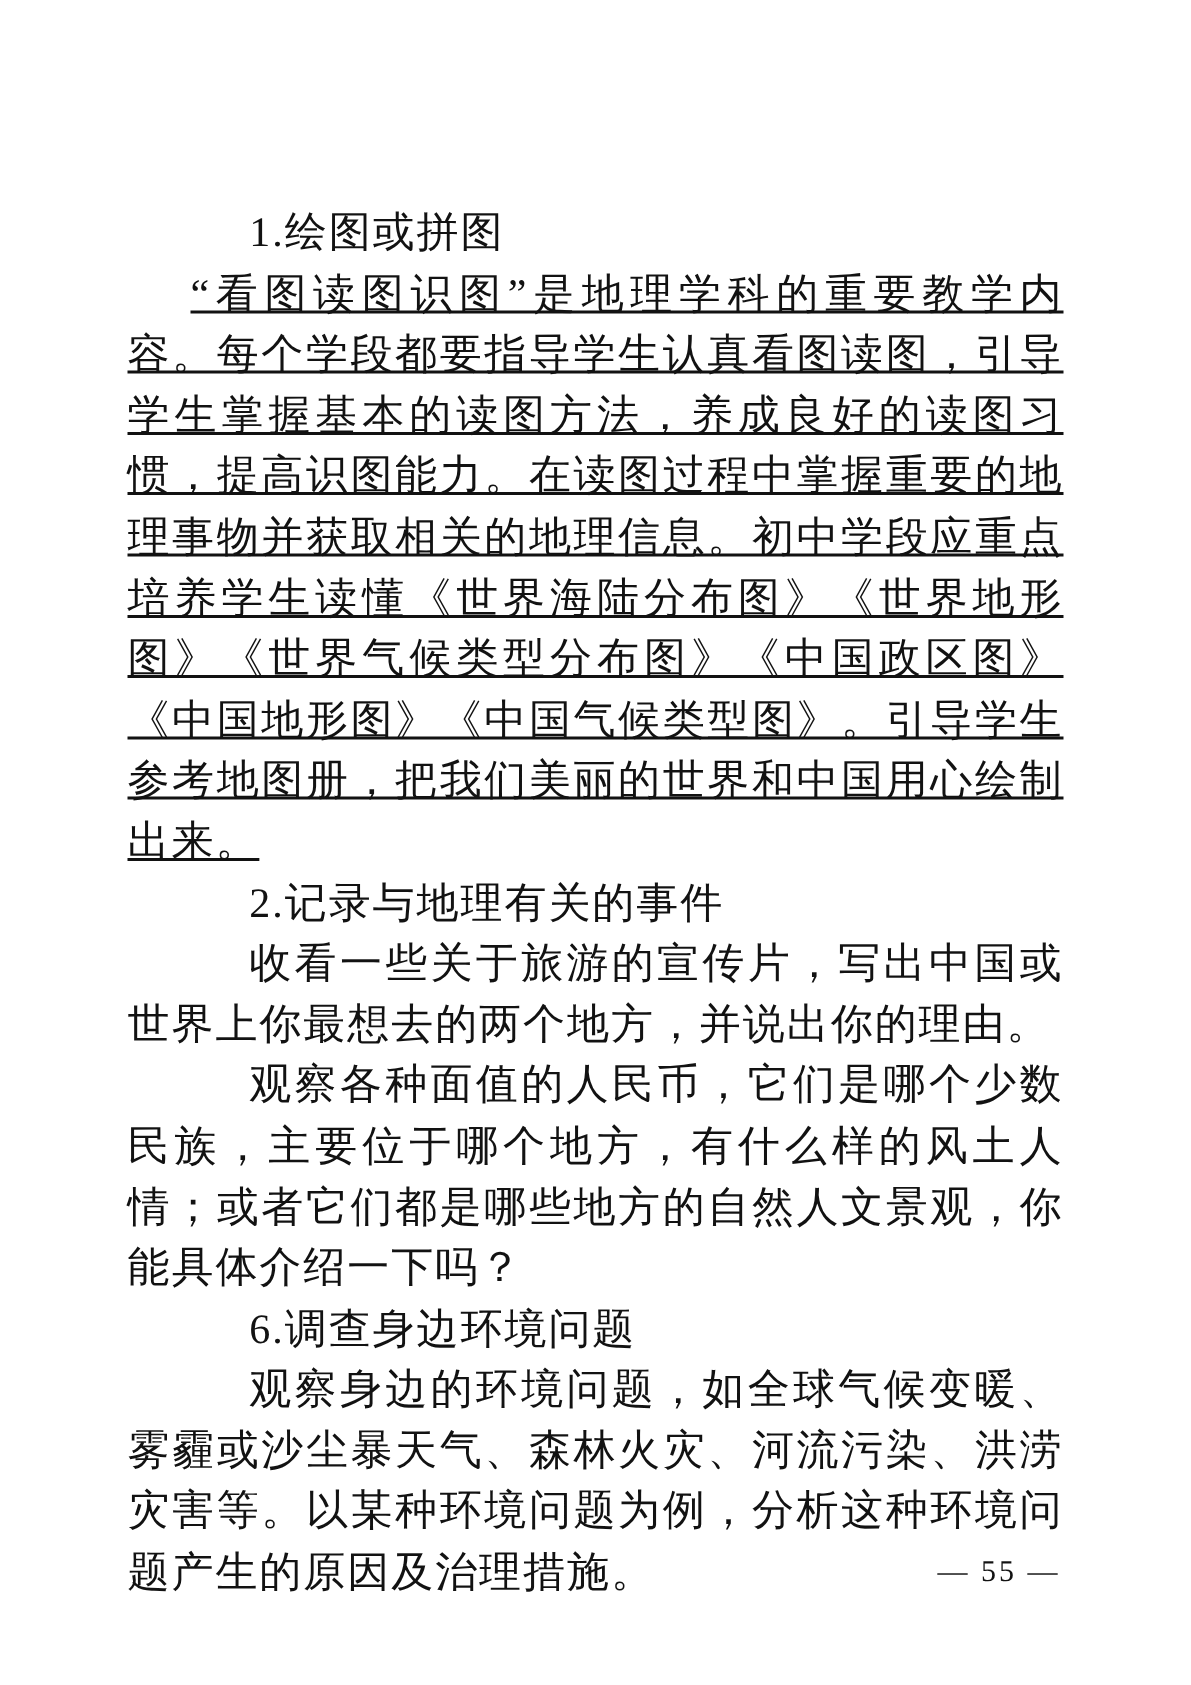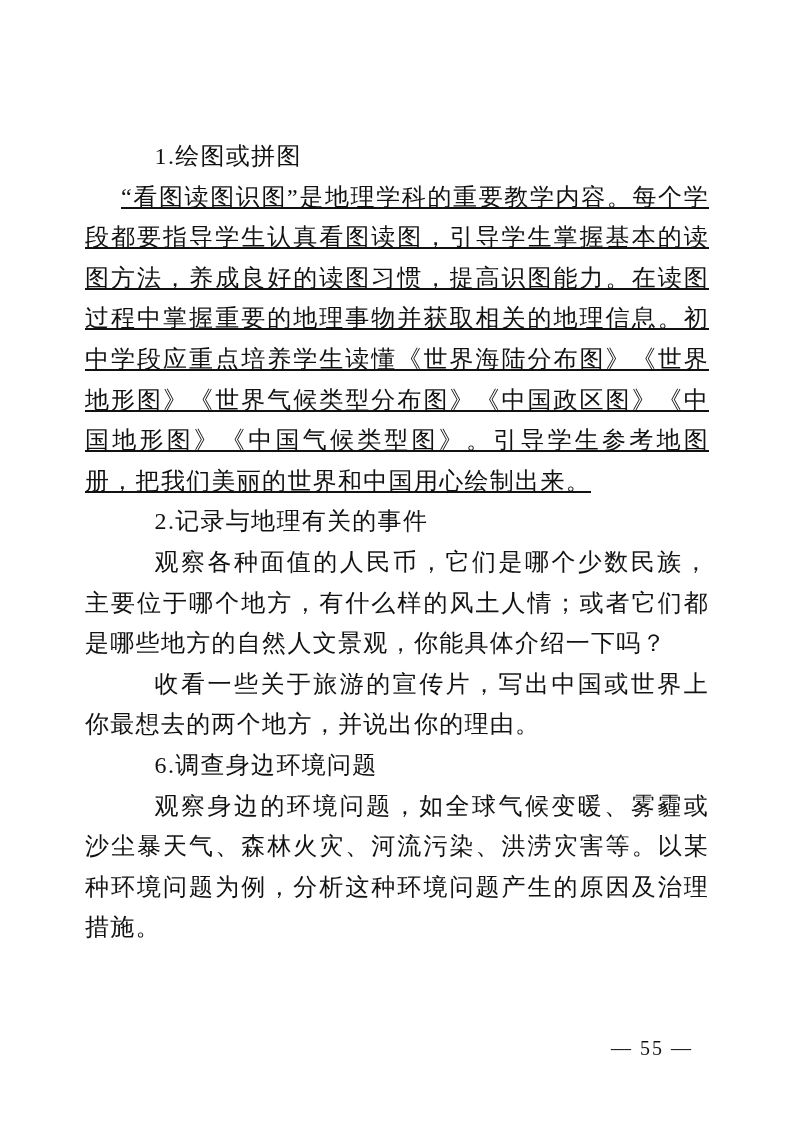--- a/index.html
+++ b/index.html
@@ -17,59 +17,59 @@
     color: #121212;
   }
   .text-block {
     position: absolute;
     left: 85px;
     top: 136px;
     width: 624px;
   }
   .para {
     margin: 0;
-    font-size: 24px;
+    font-size: 28px;
     line-height: 40.6px;
     letter-spacing: 1.3px;
     color: #121212;
     word-break: break-all;
   }
   .body-para {
     text-align: justify;
     text-justify: inter-character;
     text-indent: 2.9em;
   }
   .quote-start {
     text-indent: 1.5em;
     text-decoration: underline;
   }
   .heading-para {
     text-align: left;
     text-indent: 2.9em;
   }
   .footer {
     position: absolute;
-    right: 101px;
+    right: 87px;
     top: 1036px;
     font-size: 20px;
     line-height: 24px;
     letter-spacing: 2px;
     color: #121212;
   }
 </style>
 </head>
 <body>
 
 <div class="page">
   <div class="text-block">
     <p class="para heading-para">1.绘图或拼图</p>
     <p class="para body-para quote-start">“看图读图识图”是地理学科的重要教学内容。每个学段都要指导学生认真看图读图，引导学生掌握基本的读图方法，养成良好的读图习惯，提高识图能力。在读图过程中掌握重要的地理事物并获取相关的地理信息。初中学段应重点培养学生读懂《世界海陆分布图》《世界地形图》《世界气候类型分布图》《中国政区图》《中国地形图》《中国气候类型图》。引导学生参考地图册，把我们美丽的世界和中国用心绘制出来。</p>
     <p class="para heading-para">2.记录与地理有关的事件</p>
+    <p class="para body-para">收看一些关于旅游的宣传片，写出中国或世界上你最想去的两个地方，并说出你的理由。</p>
     <p class="para body-para">观察各种面值的人民币，它们是哪个少数民族，主要位于哪个地方，有什么样的风土人情；或者它们都是哪些地方的自然人文景观，你能具体介绍一下吗？</p>
-    <p class="para body-para">收看一些关于旅游的宣传片，写出中国或世界上你最想去的两个地方，并说出你的理由。</p>
     <p class="para heading-para">6.调查身边环境问题</p>
     <p class="para body-para">观察身边的环境问题，如全球气候变暖、雾霾或沙尘暴天气、森林火灾、河流污染、洪涝灾害等。以某种环境问题为例，分析这种环境问题产生的原因及治理措施。</p>
   </div>
 
   <div class="footer">
     <span>— 55 —</span>
   </div>
 </div>
 
 </body></html>

